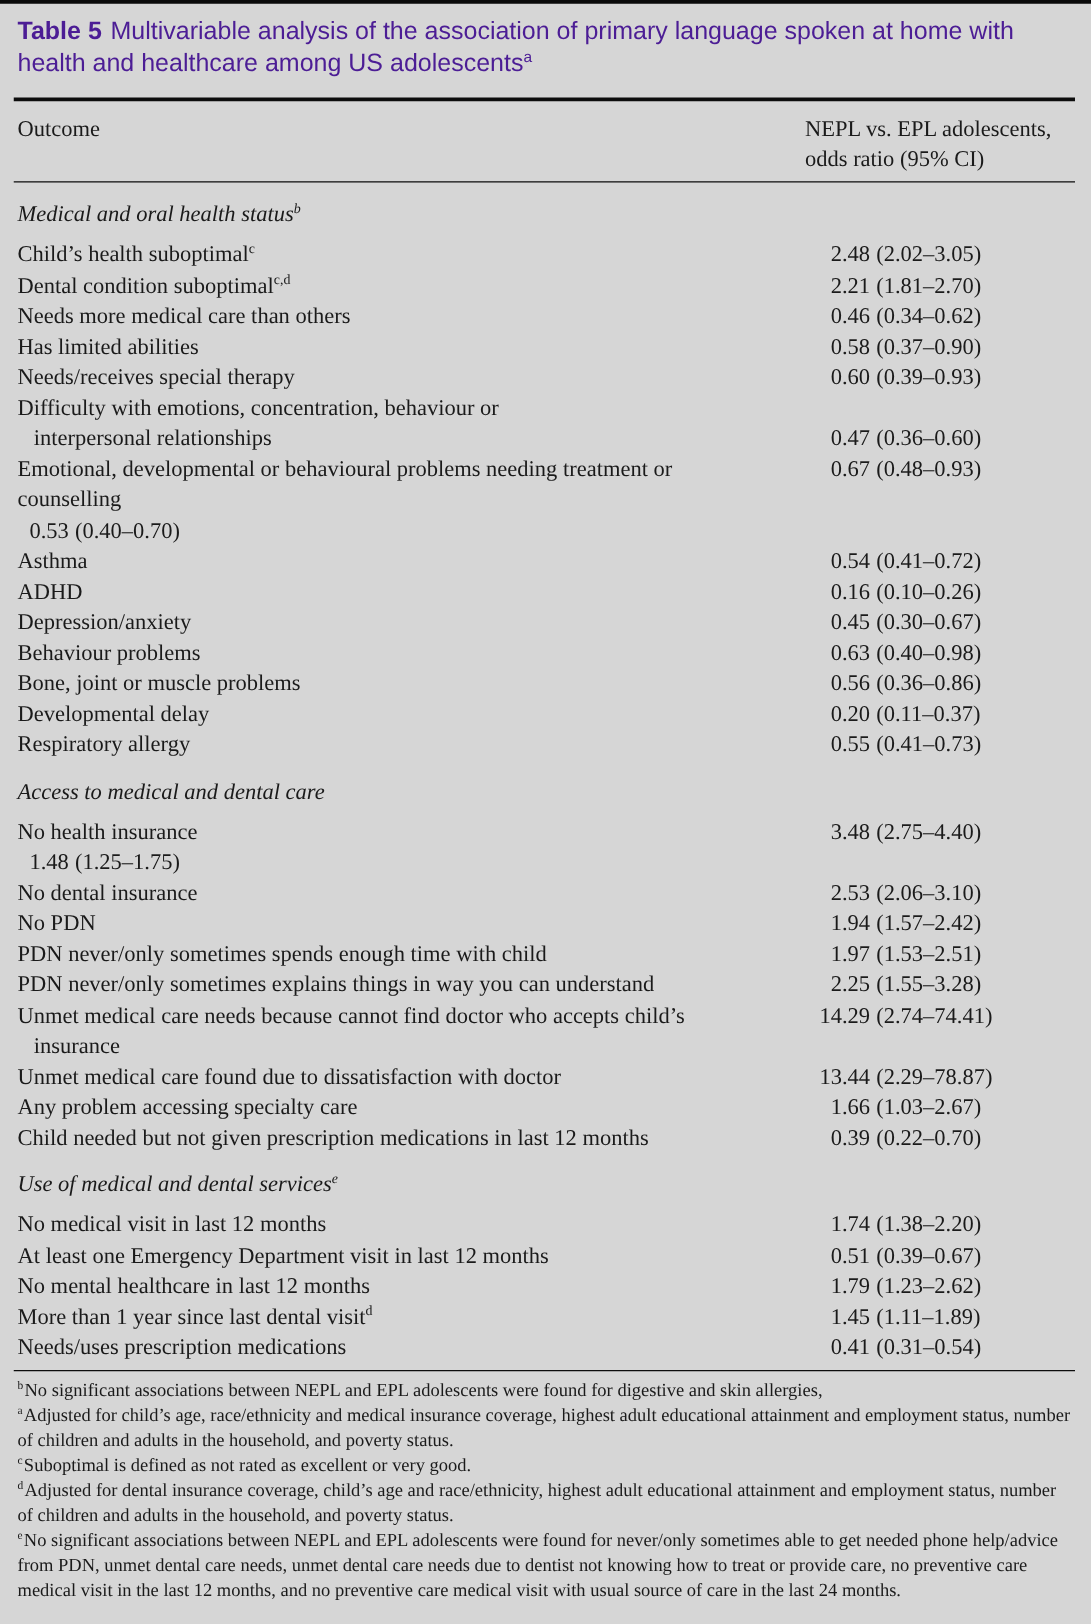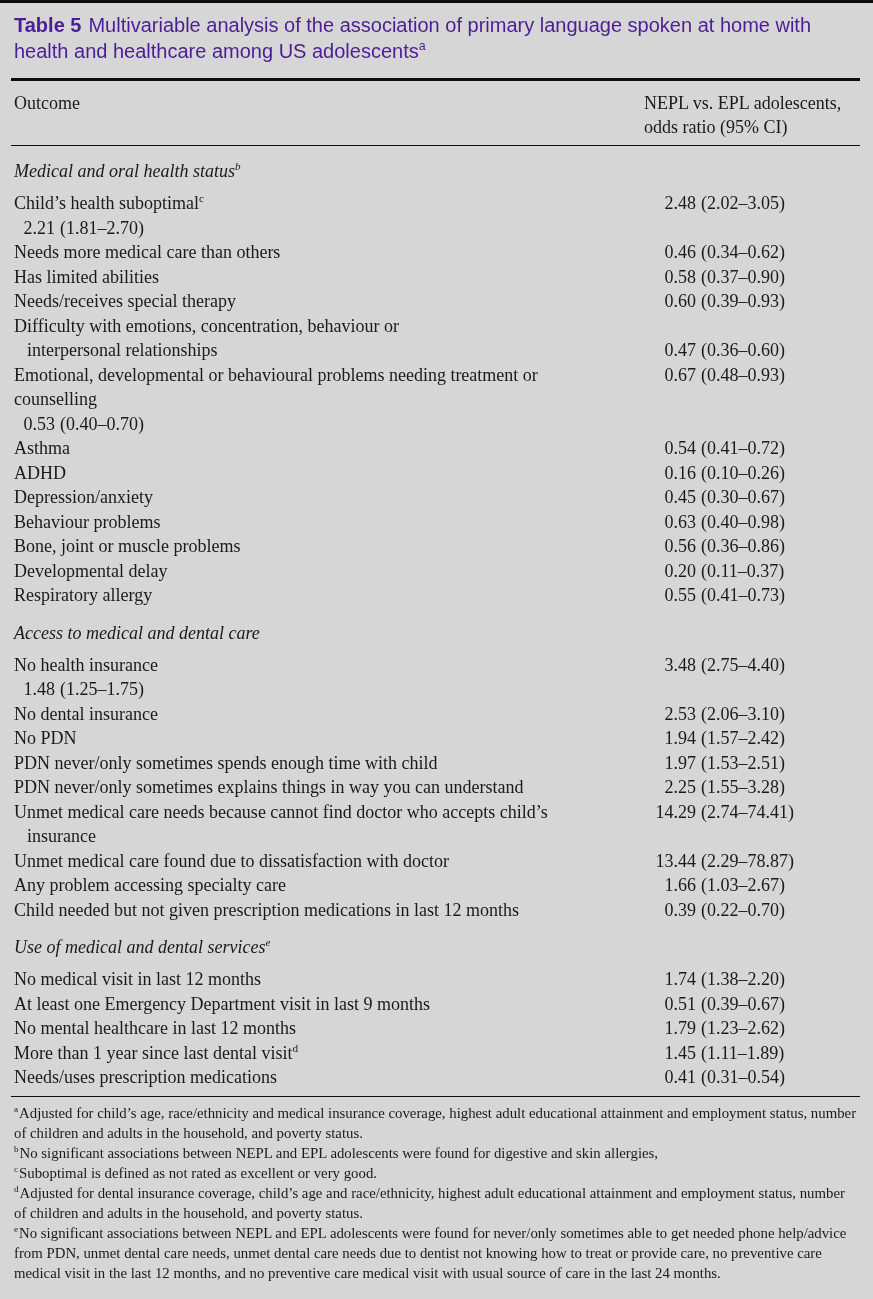--- a/index.html
+++ b/index.html
@@ -69,20 +69,21 @@
       <div class="section-heading"><span>Medical and oral health status</span><sup>b</sup></div>
       <div class="section-rows">
         <div class="row">
           <div class="row-label"><span>Child’s health suboptimal</span><sup>c</sup></div>
           <div class="row-value">
             <span class="or">2.48</span>
             <span class="ci">(2.02–3.05)</span>
           </div>
         </div>
         <div class="row">
+          <div class="row-label"><span>Dental condition suboptimal</span><sup>c,d</sup></div>
           <div class="row-value">
             <span class="or">2.21</span>
             <span class="ci">(1.81–2.70)</span>
           </div>
         </div>
         <div class="row">
           <div class="row-label"><span>Needs more medical care than others</span></div>
           <div class="row-value">
             <span class="or">0.46</span>
             <span class="ci">(0.34–0.62)</span>
@@ -260,21 +261,21 @@
       <div class="section-heading"><span>Use of medical and dental services</span><sup>e</sup></div>
       <div class="section-rows">
         <div class="row">
           <div class="row-label"><span>No medical visit in last 12 months</span></div>
           <div class="row-value">
             <span class="or">1.74</span>
             <span class="ci">(1.38–2.20)</span>
           </div>
         </div>
         <div class="row">
-          <div class="row-label"><span>At least one Emergency Department visit in last 9 months</span></div>
+          <div class="row-label"><span>At least one Emergency Department visit in last 12 months</span></div>
           <div class="row-value">
             <span class="or">0.51</span>
             <span class="ci">(0.39–0.67)</span>
           </div>
         </div>
         <div class="row">
           <div class="row-label"><span>No mental healthcare in last 12 months</span></div>
           <div class="row-value">
             <span class="or">1.79</span>
             <span class="ci">(1.23–2.62)</span>
@@ -294,18 +295,18 @@
             <span class="ci">(0.31–0.54)</span>
           </div>
         </div>
       </div>
     </div>
   </div>
 
 <div class="rule thin above-footnotes"></div>
 
 <div class="footnotes">
+    <p class="footnote"><sup>b</sup><span>No significant associations between NEPL and EPL adolescents were found for digestive and skin allergies,</span></p>
     <p class="footnote"><sup>a</sup><span>Adjusted for child’s age, race/ethnicity and medical insurance coverage, highest adult educational attainment and employment status, number of children and adults in the household, and poverty status.</span></p>
-    <p class="footnote"><sup>b</sup><span>No significant associations between NEPL and EPL adolescents were found for digestive and skin allergies,</span></p>
     <p class="footnote"><sup>c</sup><span>Suboptimal is defined as not rated as excellent or very good.</span></p>
     <p class="footnote"><sup>d</sup><span>Adjusted for dental insurance coverage, child’s age and race/ethnicity, highest adult educational attainment and employment status, number of children and adults in the household, and poverty status.</span></p>
     <p class="footnote"><sup>e</sup><span>No significant associations between NEPL and EPL adolescents were found for never/only sometimes able to get needed phone help/advice from PDN, unmet dental care needs, unmet dental care needs due to dentist not knowing how to treat or provide care, no preventive care medical visit in the last 12 months, and no preventive care medical visit with usual source of care in the last 24 months.</span></p>
   </div>
 
 </body></html>

